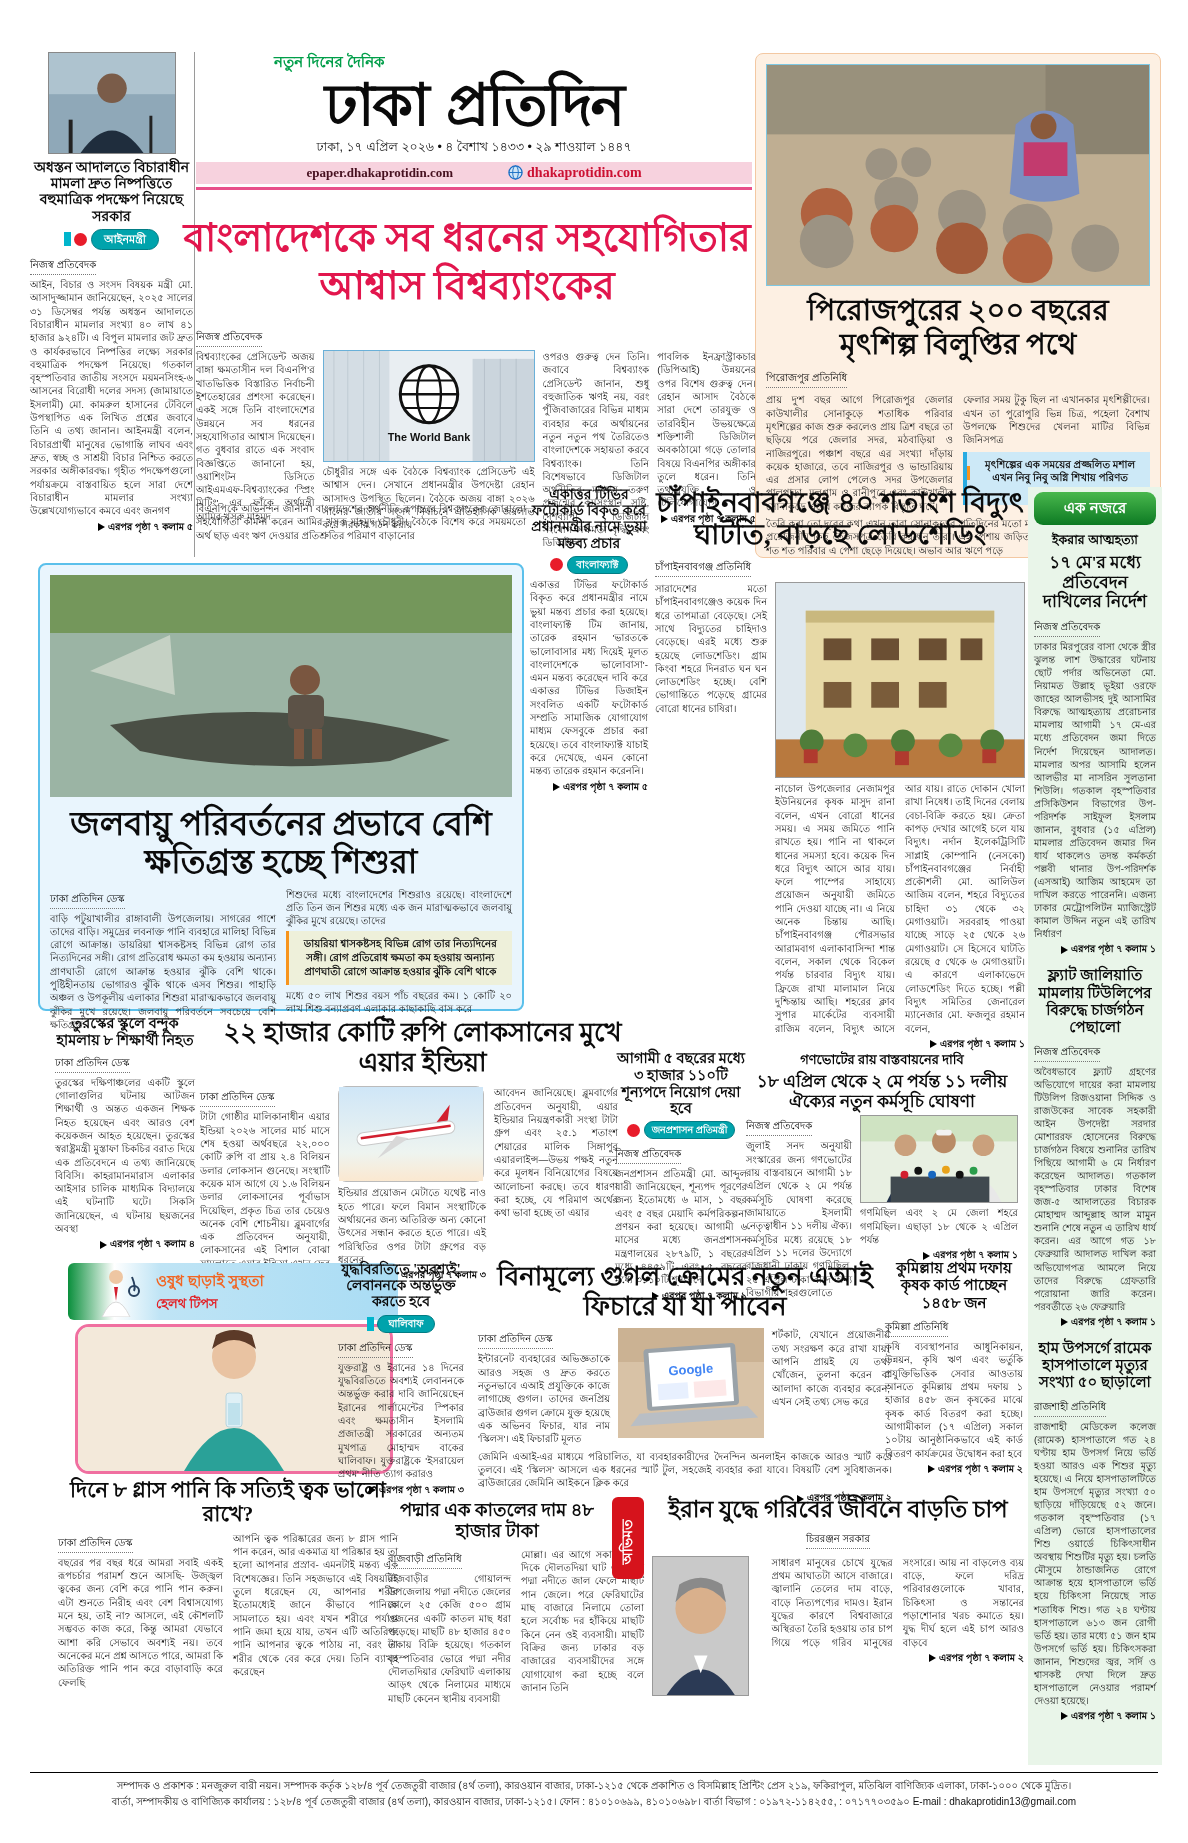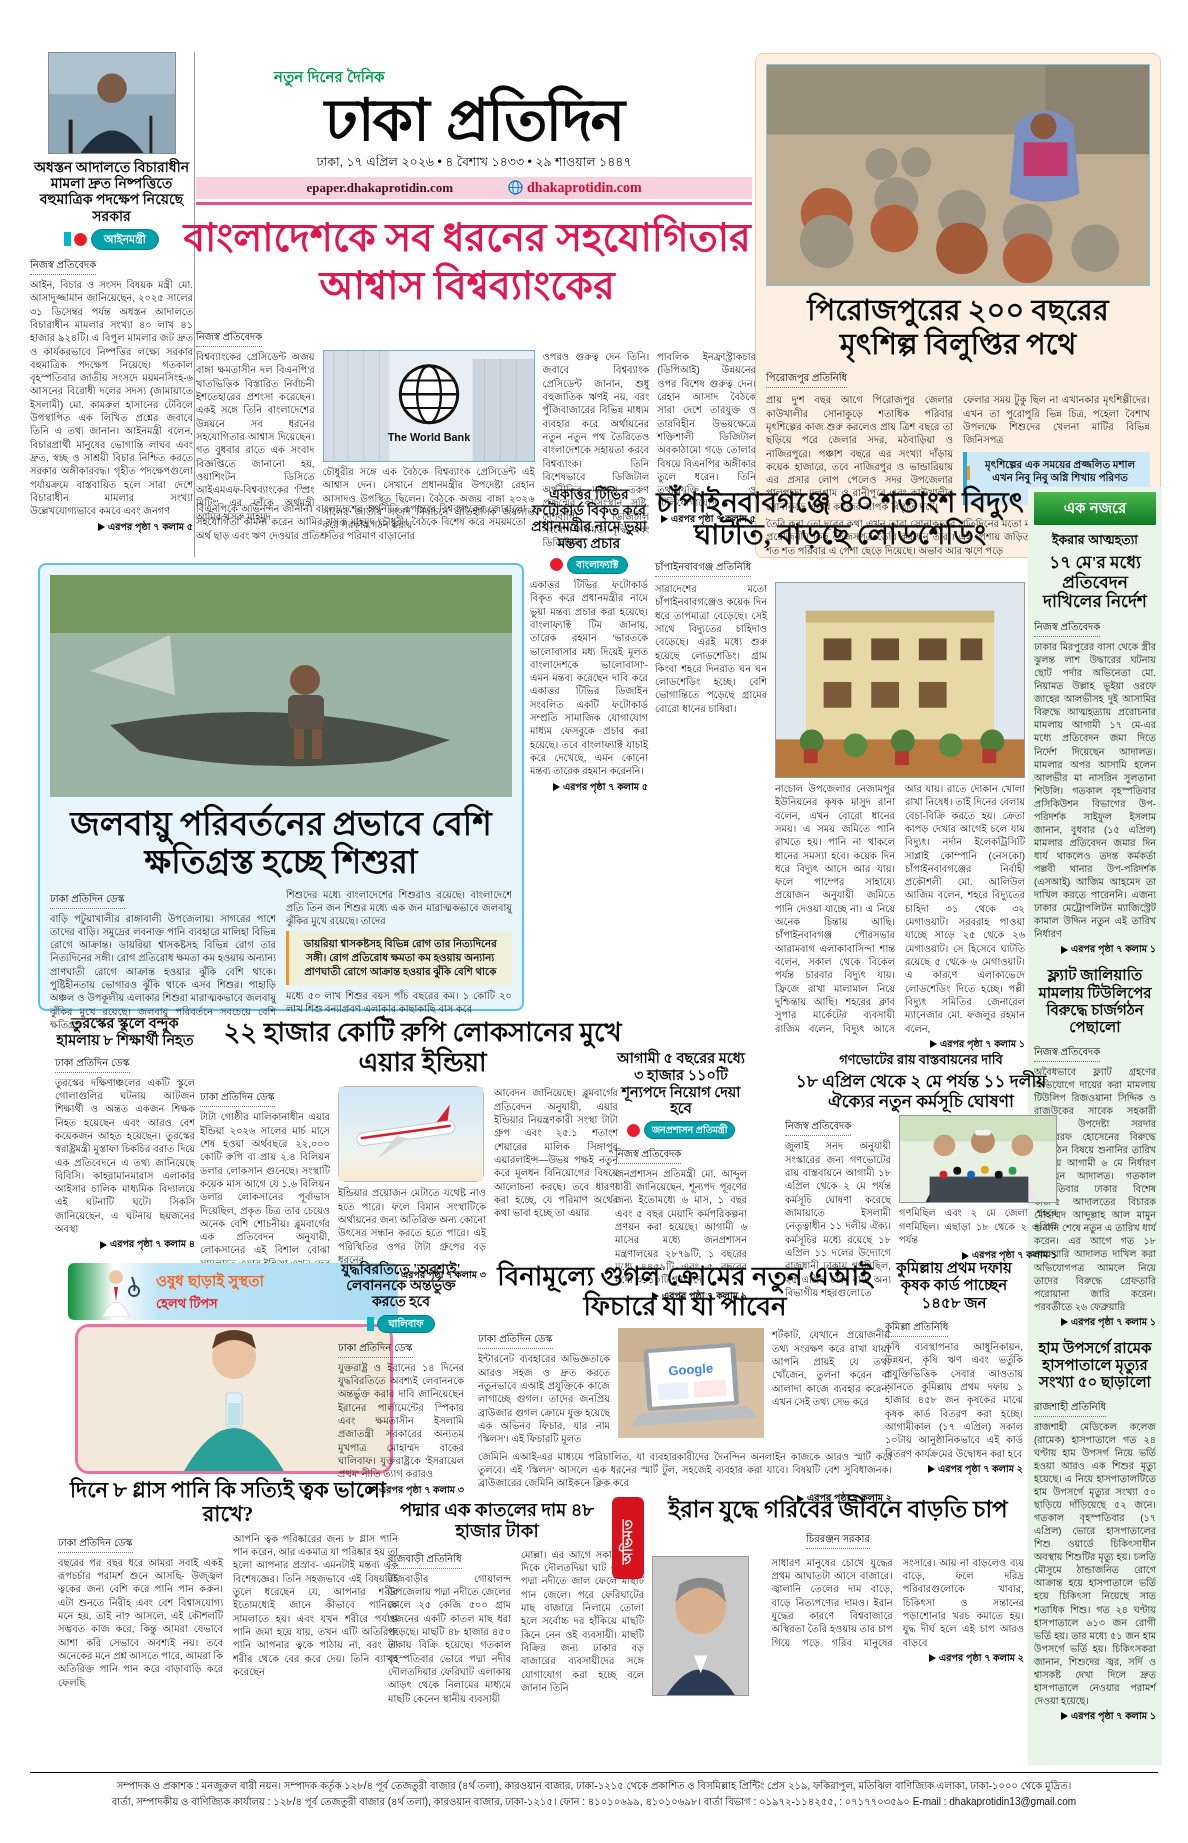--- a/index.html
+++ b/index.html
@@ -11,21 +11,21 @@
   .by{display:inline-block;font-weight:400;font-size:10px;border-bottom:1px dotted #777;margin:0 0 3px;color:#000}
   .c2{column-count:2;column-gap:10px}
   .cont{display:flex;justify-content:flex-end;align-items:center;gap:3px;font-weight:700;font-size:9.6px;color:#000;margin-top:2px}
   .arr{width:0;height:0;border-top:4px solid transparent;border-bottom:4px solid transparent;border-left:7px solid #000}
   .badge{display:flex;align-items:center;justify-content:center;margin:4px 0}
   .b1{width:7px;height:14px;background:#00b5cc;margin-right:3px}
   .b2{width:13px;height:13px;border-radius:50%;background:#e81c2a;margin-right:4px}
   .pill{background:#00a3ac;border:1.5px solid #027d85;color:#fff;font-weight:700;font-size:11px;line-height:1;padding:4px 12px;border-radius:11px;white-space:nowrap}
   .ph svg{display:block;width:100%;height:100%}
   .vr{background:#9a9a9a}
-  .side-h{background:linear-gradient(#49b84d,#0d7a23);color:#fff;font-weight:700;font-size:15px;text-align:center;padding:4px 0;border-radius:1px}
+  .side-h{background:linear-gradient(#49b84d,#0d7a23);color:#fff;font-weight:700;font-size:15px;text-align:center;padding:4px 0;border-radius:9px}
   .qb{font-weight:700;font-size:10.2px;line-height:1.35;text-align:center;color:#111;padding:6px 8px}
 </style>
 </head>
 <body>
 
 <div id="page">
 
   <div class="abs vr" style="left:194px;top:52px;width:1px;height:505px"></div>
 
   <section class="abs" style="left:30px;top:52px;width:163px">
@@ -46,21 +46,21 @@
       <span class="pill">আইনমন্ত্রী</span>
     </div>
     <div><span class="by">নিজস্ব প্রতিবেদক</span></div>
     <p class="bd">আইন, বিচার ও সংসদ বিষয়ক মন্ত্রী মো. আসাদুজ্জামান জানিয়েছেন, ২০২৫ সালের ৩১ ডিসেম্বর পর্যন্ত অধস্তন আদালতে বিচারাধীন মামলার সংখ্যা ৪০ লাখ ৪১ হাজার ৯২৪টি। এ বিপুল মামলার জট দ্রুত ও কার্যকরভাবে নিষ্পত্তির লক্ষ্যে সরকার বহুমাত্রিক পদক্ষেপ নিয়েছে। গতকাল বৃহস্পতিবার জাতীয় সংসদে ময়মনসিংহ-৬ আসনের বিরোধী দলের সদস্য (জামায়াতে ইসলামী) মো. কামরুল হাসানের টেবিলে উপস্থাপিত এক লিখিত প্রশ্নের জবাবে তিনি এ তথ্য জানান। আইনমন্ত্রী বলেন, বিচারপ্রার্থী মানুষের ভোগান্তি লাঘব এবং দ্রুত, স্বচ্ছ ও সাশ্রয়ী বিচার নিশ্চিত করতে সরকার অঙ্গীকারবদ্ধ। গৃহীত পদক্ষেপগুলো পর্যায়ক্রমে বাস্তবায়িত হলে সারা দেশে বিচারাধীন মামলার সংখ্যা উল্লেখযোগ্যভাবে কমবে এবং জনগণ</p>
     <div class="cont">
         <span class="arr"></span>
         <span>এরপর পৃষ্ঠা ৭ কলাম ৫</span>
       </div>
   </section>
 
-  <header class="abs" style="left:196px;top:65px;width:556px">
+  <header class="abs" style="left:196px;top:50px;width:556px">
     <div style="color:#009e49;font-weight:700;font-size:15px;padding-left:78px">নতুন দিনের দৈনিক</div>
     <div style="font-family:'DejaVu Sans',sans-serif;font-weight:900;font-size:58px;line-height:1.05;text-align:center;color:#0a0a0a;letter-spacing:-2px">ঢাকা প্রতিদিন</div>
     <div style="font-size:12.5px;text-align:center;color:#111;margin-top:2px">ঢাকা, ১৭ এপ্রিল ২০২৬ • ৪ বৈশাখ ১৪৩৩ • ২৯ শাওয়াল ১৪৪৭</div>
     <div style="background:#f7d2de;margin-top:4px;padding:3px 0;display:flex;justify-content:center;align-items:center;gap:55px">
       <span style="font-family:'Liberation Serif',serif;font-weight:700;font-size:13px;color:#46101f">epaper.dhakaprotidin.com</span>
       <span style="display:flex;align-items:center;gap:4px">
         <span class="ph" style="width:15px;height:15px">
           <svg viewBox="0 0 16 16">
               <circle cx="8" cy="8" r="7" fill="#cfe6f7" stroke="#1a6fc4" stroke-width="1.4"></circle>
               <ellipse cx="8" cy="8" rx="3" ry="7" fill="none" stroke="#1a6fc4" stroke-width="1"></ellipse>
@@ -319,21 +319,21 @@
       <span class="pill" style="font-size:9.5px;padding:3px 7px">জনপ্রশাসন প্রতিমন্ত্রী</span>
     </div>
     <div><span class="by">নিজস্ব প্রতিবেদক</span></div>
     <p class="bd">জনপ্রশাসন প্রতিমন্ত্রী মো. আব্দুল বারী জানিয়েছেন, শূন্যপদ পূরণের জন্য ইতোমধ্যে ৬ মাস, ১ বছর এবং ৫ বছর মেয়াদি কর্মপরিকল্পনা প্রণয়ন করা হয়েছে। আগামী ৬ মাসের মধ্যে জনপ্রশাসন মন্ত্রণালয়ের ২৮৭৯টি, ১ বছরের মধ্যে ৪৪৫৯টি এবং ৫ বছরের মধ্যে ৩১১০টি শূন্যপদে</p>
     <div class="cont">
         <span class="arr"></span>
         <span>এরপর পৃষ্ঠা ৭ কলাম ১</span>
       </div>
   </section>
 
-  <section class="abs" style="left:785px;top:1050px;width:272px;height:212px">
+  <section class="abs" style="left:746px;top:1050px;width:272px;height:212px">
     <div style="font-weight:700;font-size:13px;text-align:center;font-family:'Liberation Serif',serif">গণভোটের রায় বাস্তবায়নের দাবি</div>
     <h3 class="hl" style="font-size:17px;margin-top:1px">১৮ এপ্রিল থেকে ২ মে পর্যন্ত ১১ দলীয় ঐক্যের নতুন কর্মসূচি ঘোষণা</h3>
     <div style="display:flex;gap:8px;margin-top:4px">
       <div style="width:106px">
         <div><span class="by">নিজস্ব প্রতিবেদক</span></div>
         <p class="bd">জুলাই সনদ অনুযায়ী সংস্কারের জন্য গণভোটের রায় বাস্তবায়নে আগামী ১৮ এপ্রিল থেকে ২ মে পর্যন্ত কর্মসূচি ঘোষণা করেছে জামায়াতে ইসলামী নেতৃত্বাধীন ১১ দলীয় ঐক্য। কর্মসূচির মধ্যে রয়েছে ১৮ এপ্রিল ১১ দলের উদ্যোগে রাজধানী ঢাকায় গণমিছিল, ২৫ এপ্রিল ঢাকা বাদে অন্য বিভাগীয় শহরগুলোতে</p>
       </div>
       <div style="width:158px">
         <div class="ph" style="width:158px;height:88px;border:1px solid #999">
           <svg viewBox="0 0 158 88" preserveAspectRatio="none">

